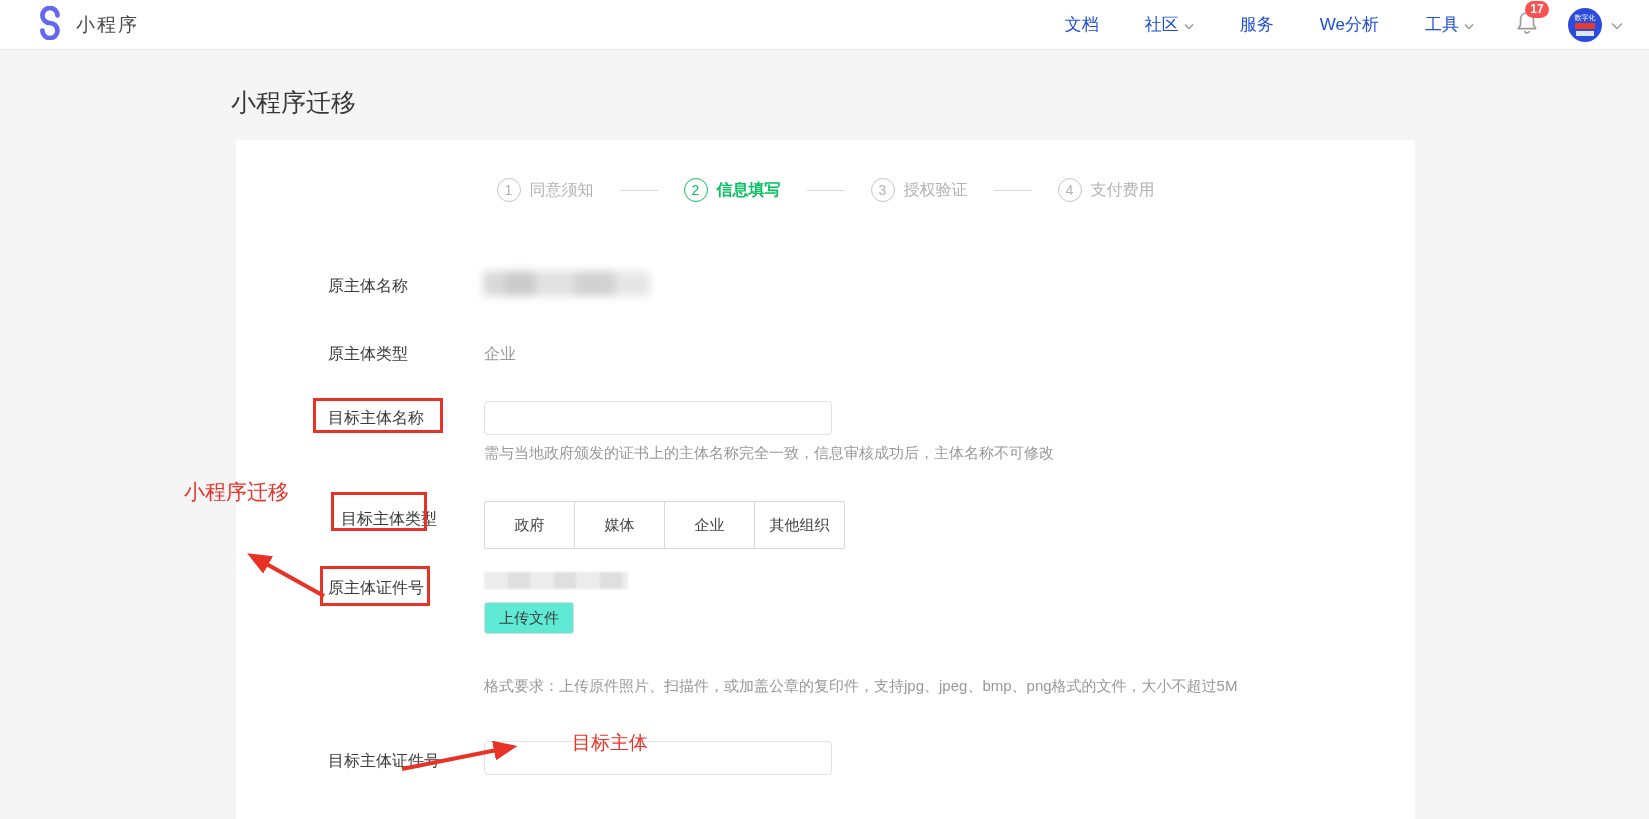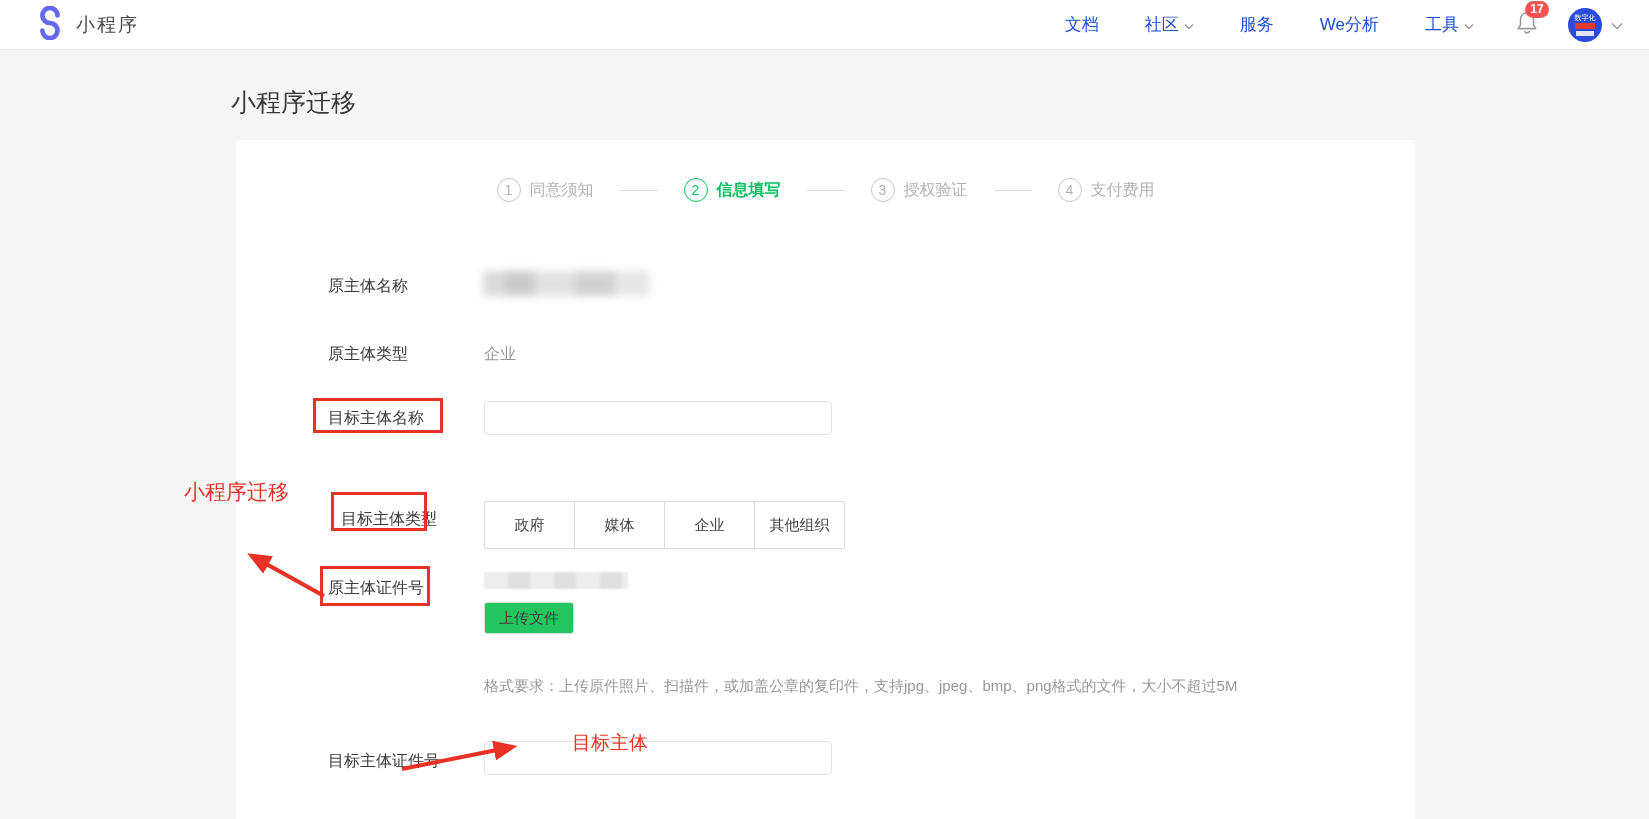--- a/index.html
+++ b/index.html
@@ -48,21 +48,21 @@
   .blur-cert { position:absolute; left:248px; top:432px; width:144px; height:17px;
                background:repeating-linear-gradient(90deg,#ececec 0 24px,#dfdfdf 24px 46px); filter:blur(1px); }
   .text-input { position:absolute; left:248px; width:348px; height:34px; border:1px solid #e1e1e1;
                 border-radius:4px; background:#fff; font-size:15px; padding:0 10px; color:#333; outline:none; }
   .hint { position:absolute; left:248px; font-size:15px; color:#989898; white-space:nowrap; }
   .segmented { position:absolute; left:248px; top:361px; display:flex; }
   .seg-btn { width:91px; height:48px; background:#fff; border:1px solid #d9d9d9; margin-left:-1px;
              font-size:15px; color:#3f3f3f; display:flex; align-items:center; justify-content:center; cursor:pointer; }
   .seg-btn:first-child { margin-left:0; border-radius:2px 0 0 2px; }
   .seg-btn:last-child { border-radius:0 2px 2px 0; }
-  .upload-btn { position:absolute; left:248px; top:462px; width:90px; height:32px; background:#22c55e;
+  .upload-btn { position:absolute; left:248px; top:462px; width:90px; height:32px; background:#5eead4;
                 border:1px solid #dcdcdc; border-radius:3px; font-size:15px; color:#3c3c3c;
                 display:flex; align-items:center; justify-content:center; cursor:pointer; }
   .hint-block { position:absolute; left:248px; top:534px; font-size:15px; color:#989898; line-height:23px; white-space:nowrap; }
 
   
   .anno-box { position:absolute; border:3px solid #e93226; background:transparent; }
   .anno-box1 { left:313px; top:398px; width:130px; height:35px; }
   .anno-box2 { left:331px; top:492px; width:96px; height:39px; }
   .anno-box3 { left:320px; top:566px; width:110px; height:40px; }
   .anno-text { position:absolute; color:#e93226; white-space:nowrap; }
@@ -160,20 +160,21 @@
     </div>
 
     <div class="form-label" style="top:136px">原主体名称</div>
     <div class="blur-name"></div>
 
     <div class="form-label" style="top:204px">原主体类型</div>
     <div class="value-gray" style="top:204px">企业</div>
 
     <div class="form-label" style="top:268px">目标主体名称</div>
     <input class="text-input" style="top: 261px;" value="">
+    <div class="hint" style="top:304px">需与当地政府颁发的证书上的主体名称完全一致，信息审核成功后，主体名称不可修改</div>
 
     <div class="form-label" style="top:369px; left:105px">目标主体类型</div>
     <div class="segmented">
       <div class="seg-btn">政府</div>
       <div class="seg-btn">媒体</div>
       <div class="seg-btn">企业</div>
       <div class="seg-btn">其他组织</div>
     </div>
 
     <div class="form-label" style="top:438px">原主体证件号</div>

